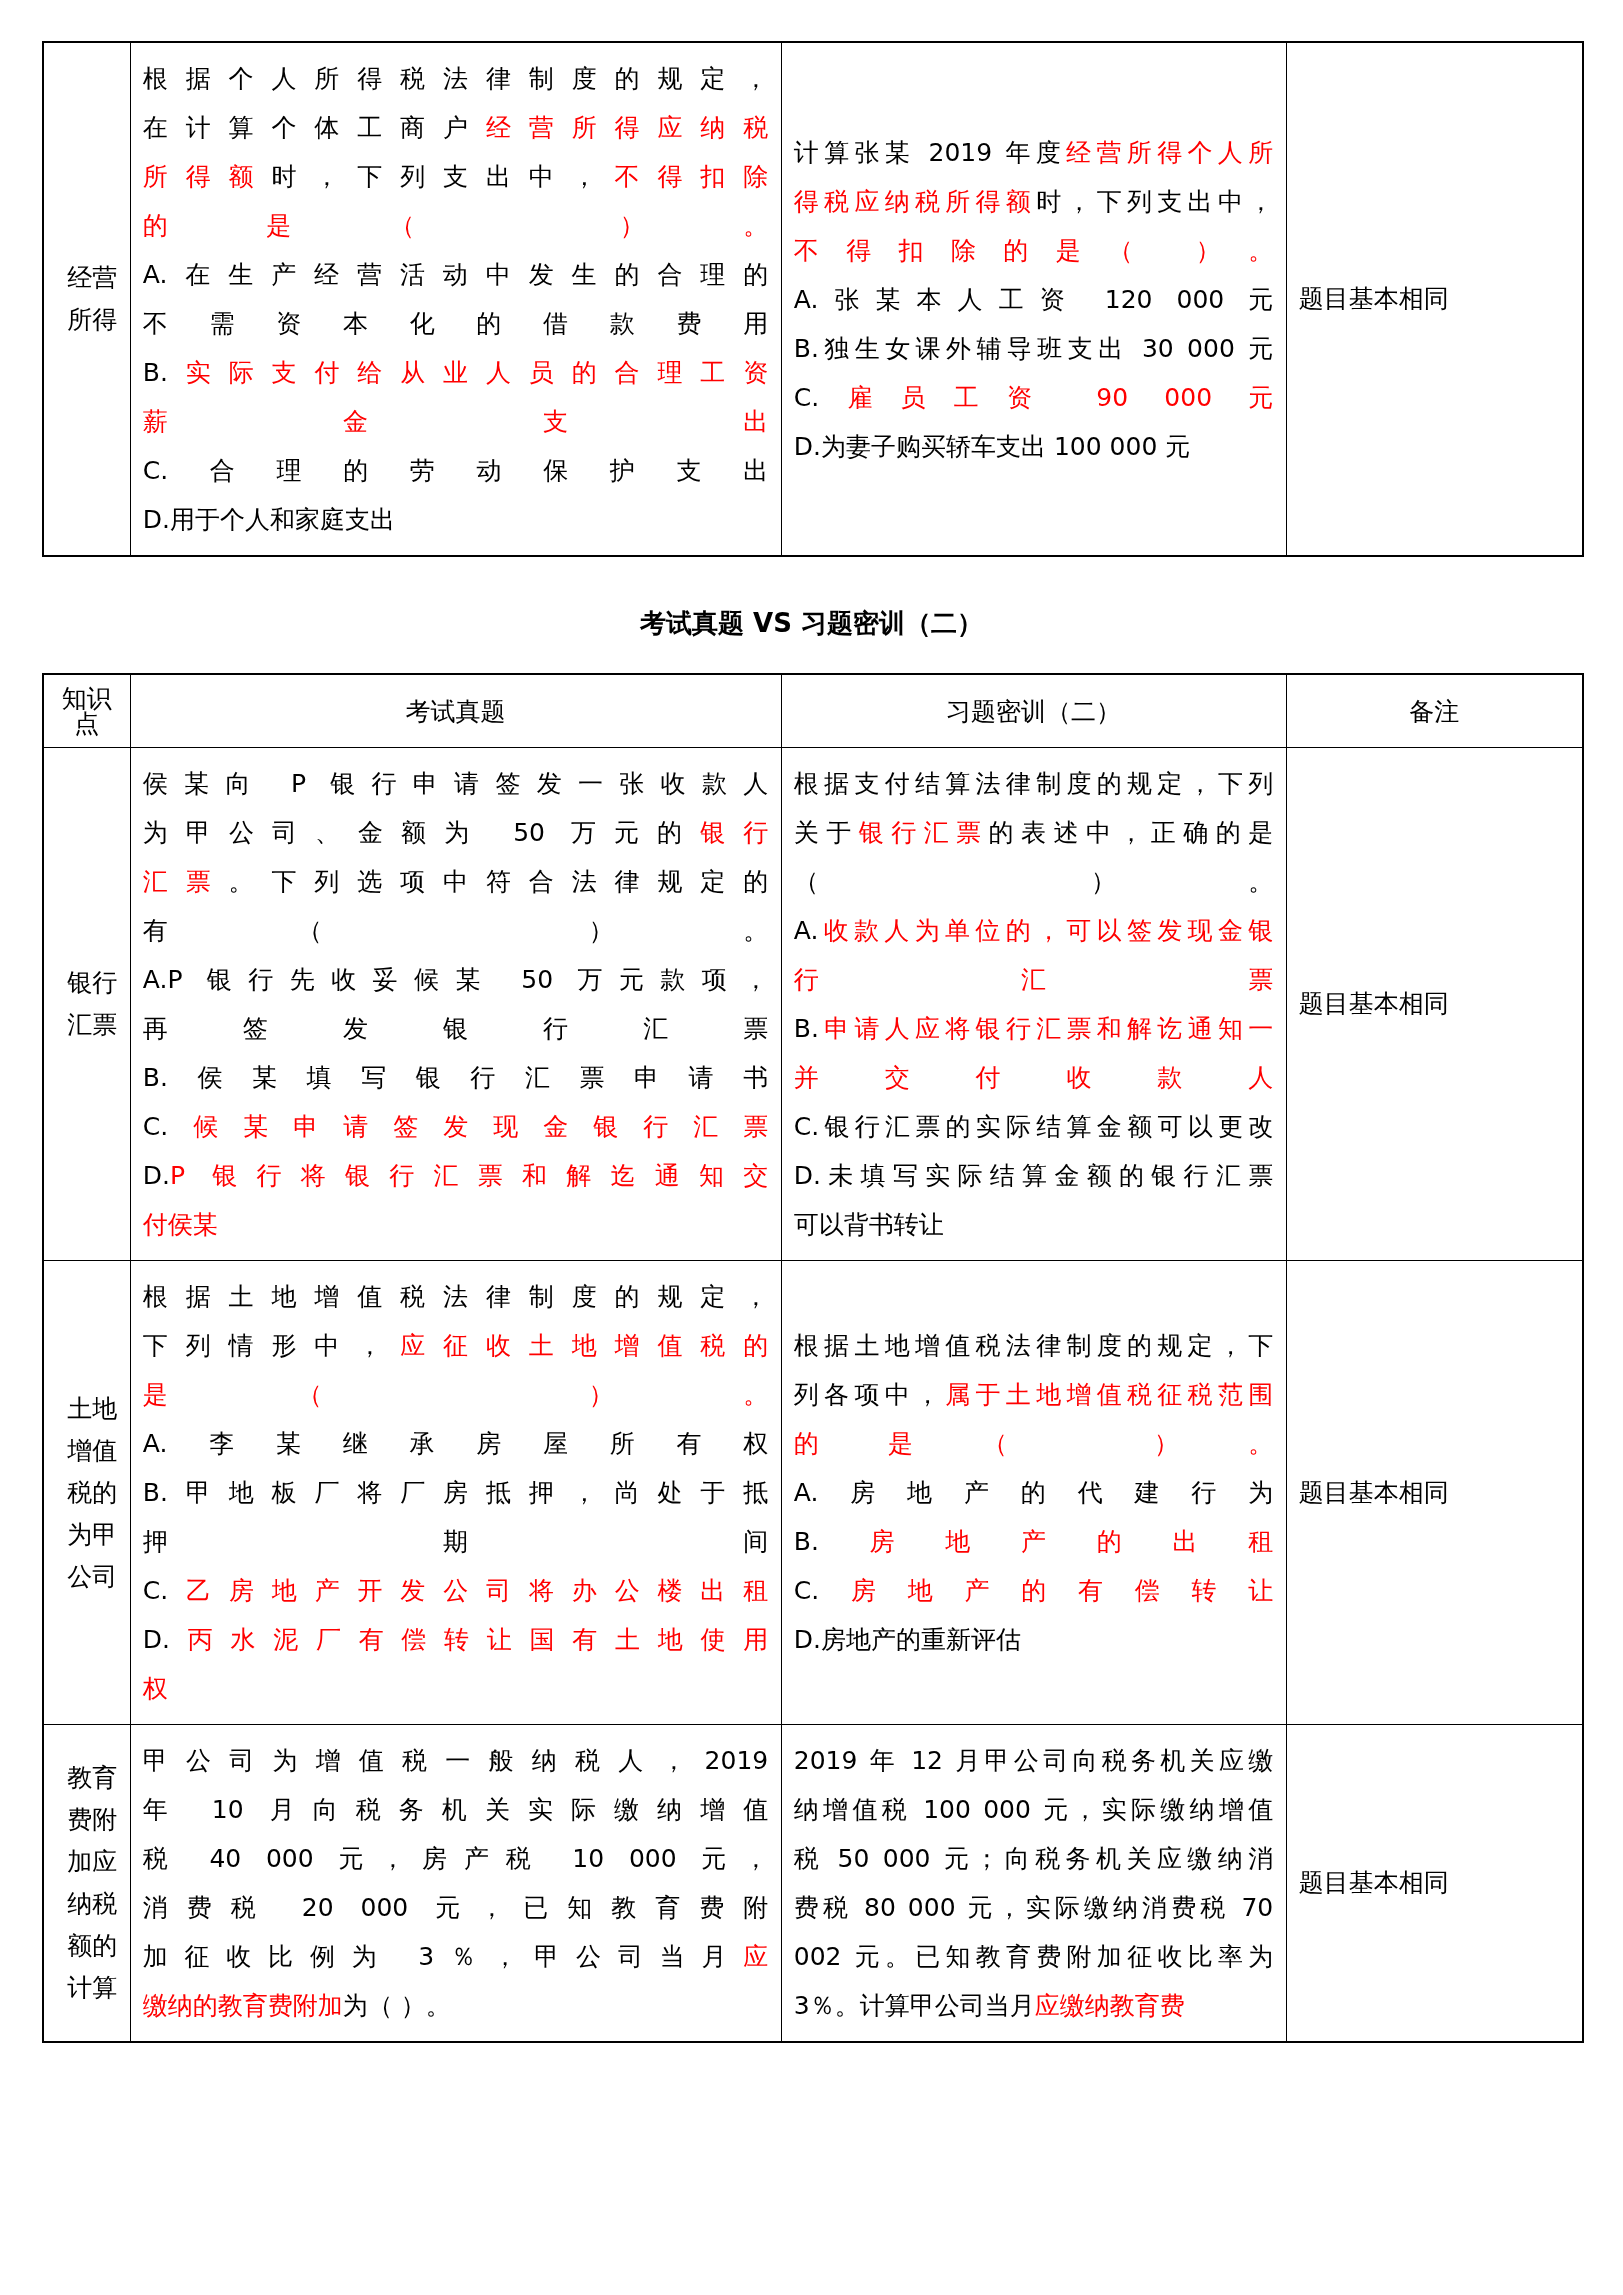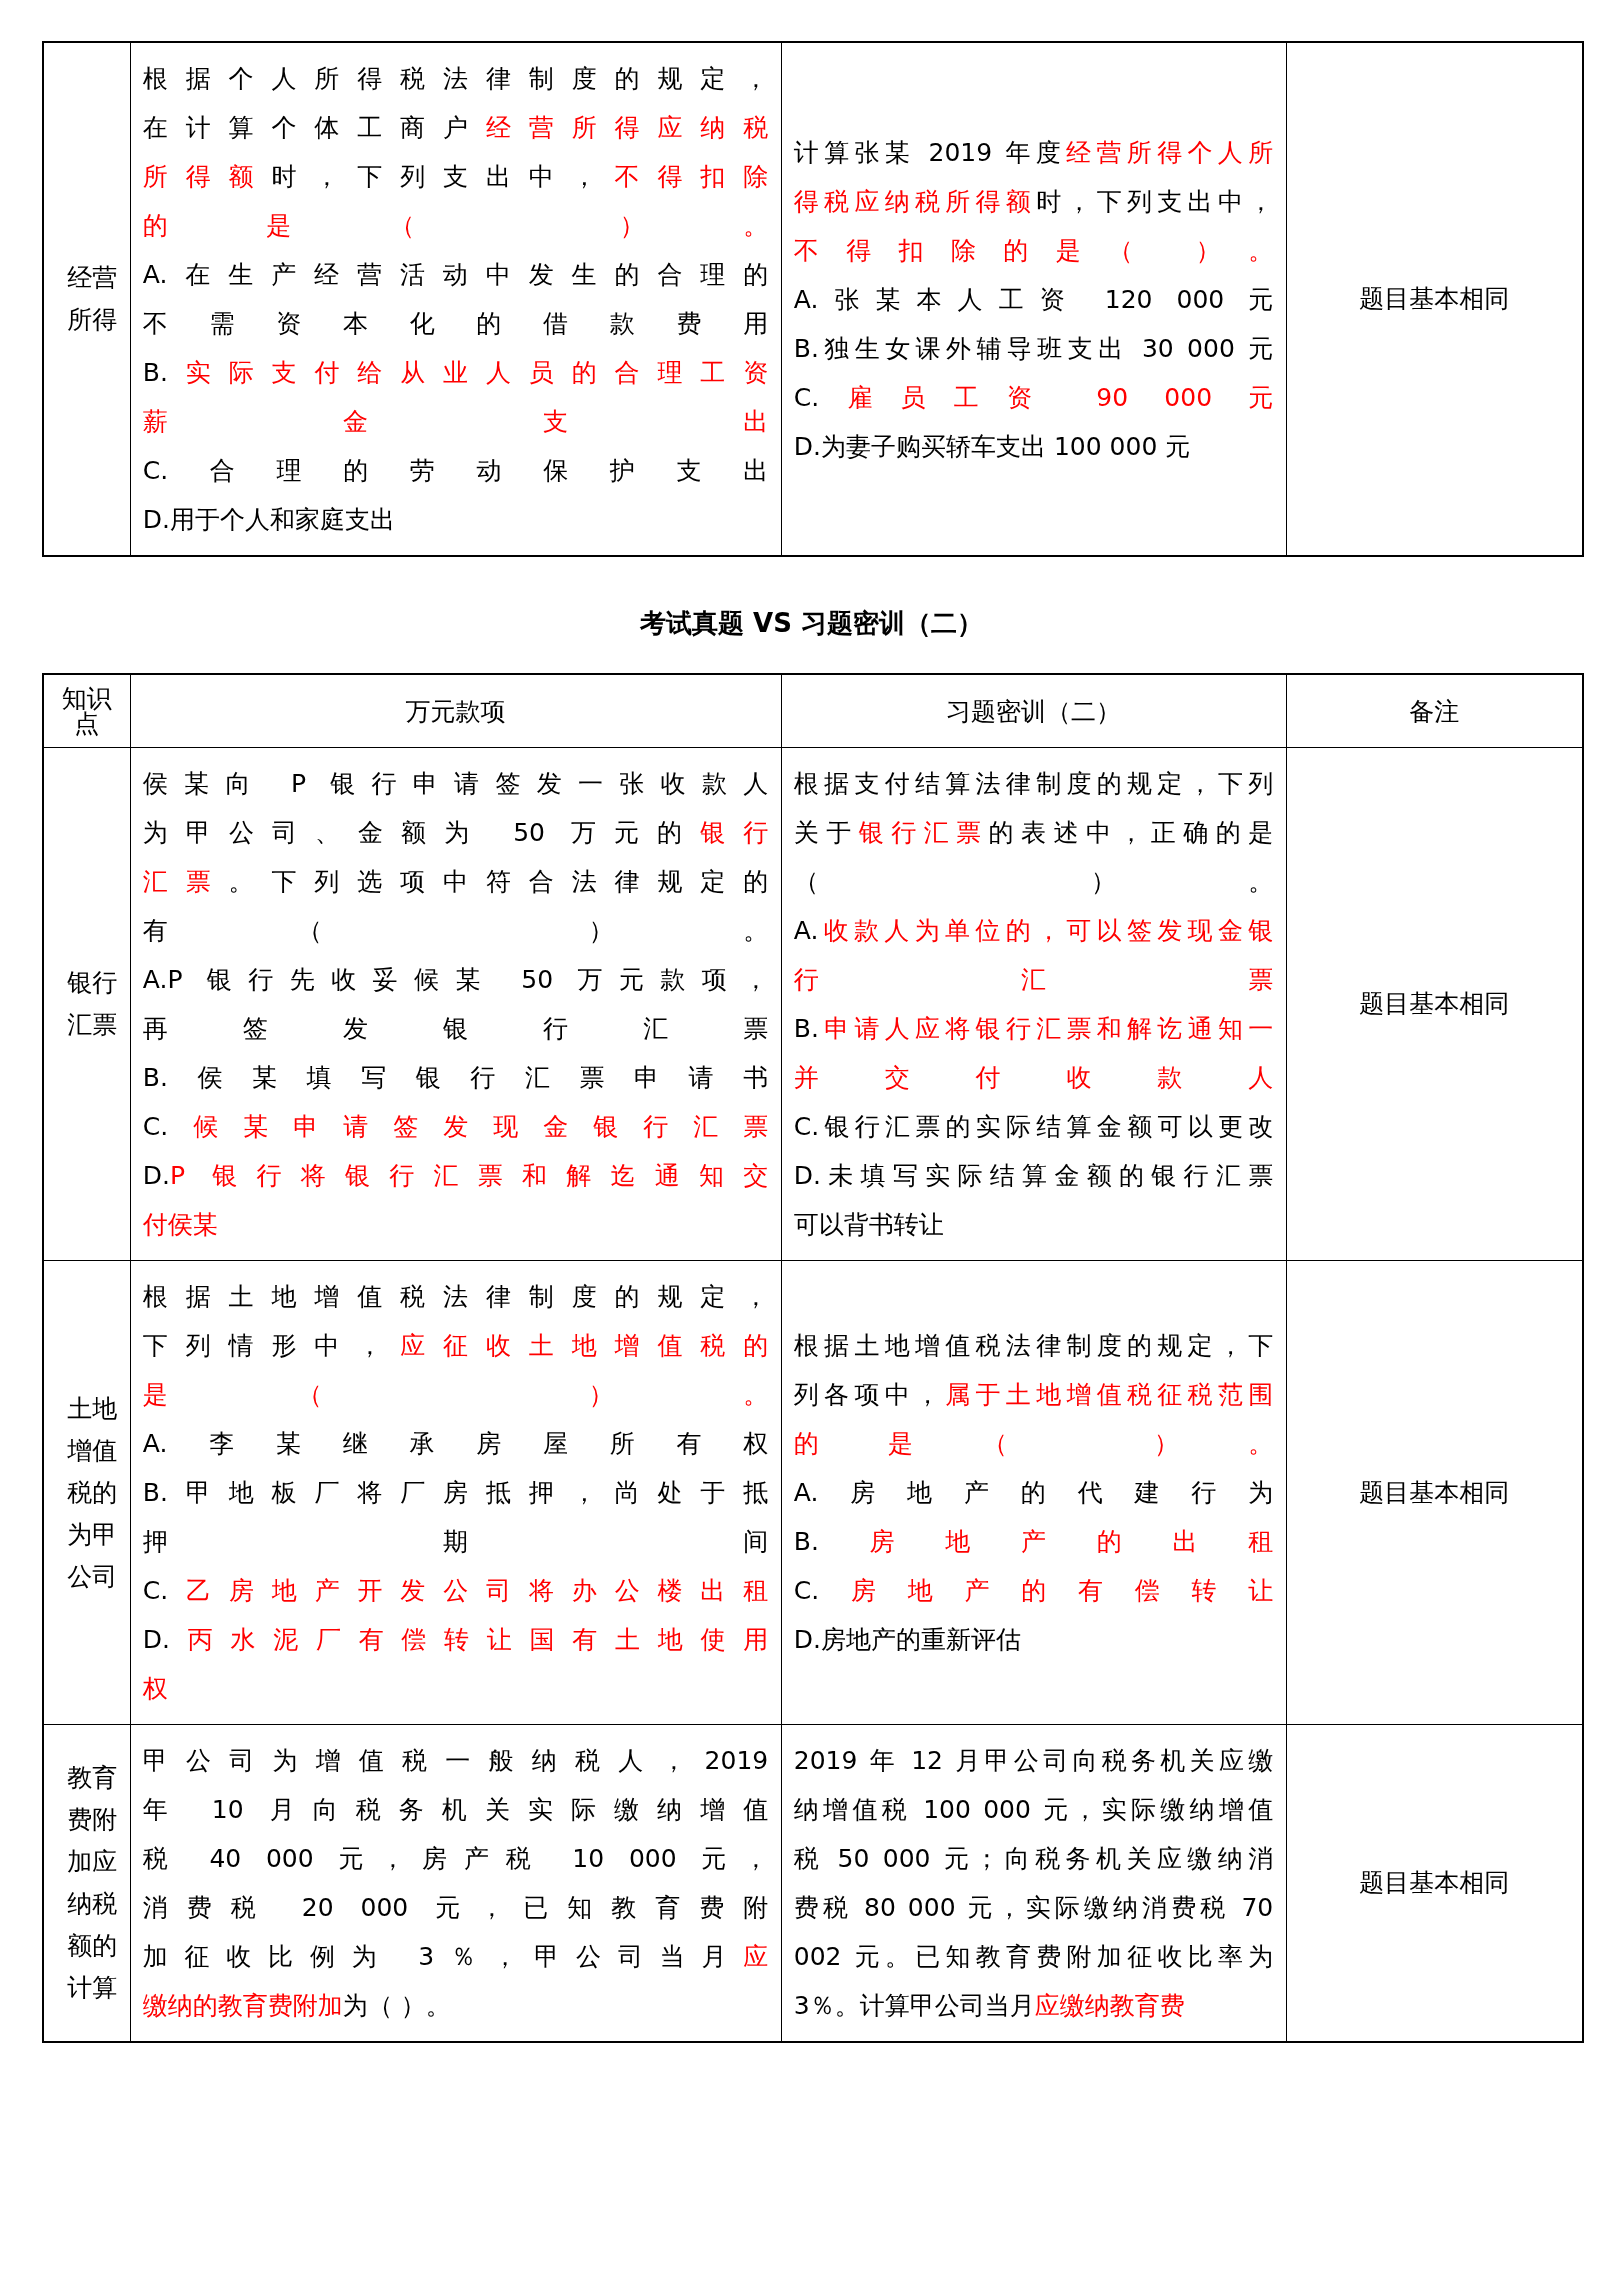--- a/index.html
+++ b/index.html
@@ -75,21 +75,21 @@
   }
 
   .kp-label {
     font-size: 25px;
     line-height: 42px;
     text-align: right;
   }
   .note-label {
     font-size: 25px;
     line-height: 42px;
-    text-align: center;
+    text-align: left;
   }
 
   .hdr {
     text-align: center;
     font-size: 25px;
     line-height: 55px;
     padding-top: 15px;
     padding-bottom: 15px;
   }
 
@@ -173,21 +173,21 @@
   <table class="doc-table outer-thick">
     <colgroup>
       <col class="col-kp">
         <col class="col-exam">
         <col class="col-drill">
         <col class="col-note">
     </colgroup>
     <thead>
       <tr>
         <th class="hdr">知识点</th>
-        <th class="hdr">万元款项</th>
+        <th class="hdr">考试真题</th>
         <th class="hdr">习题密训（二）</th>
         <th class="hdr">备注</th>
       </tr>
     </thead>
     <tbody>
 
       <tr>
         <td class="cell-center">
           <div class="kp-label">
               <div>银行汇票</div>

